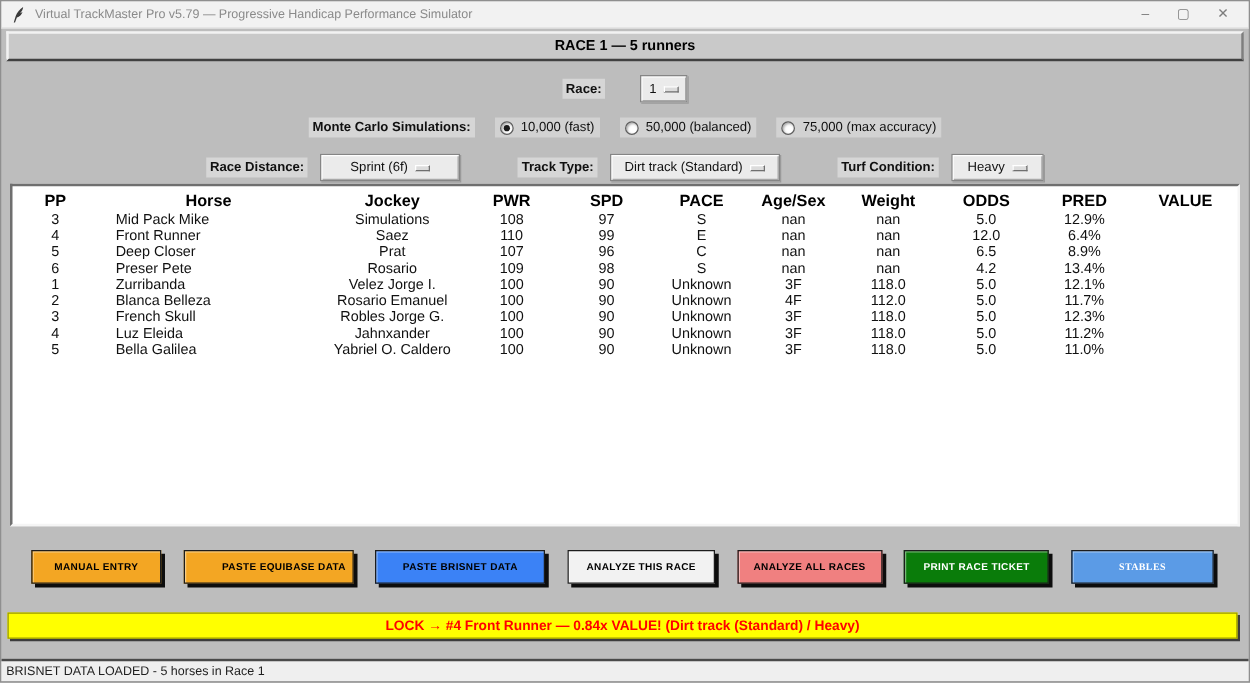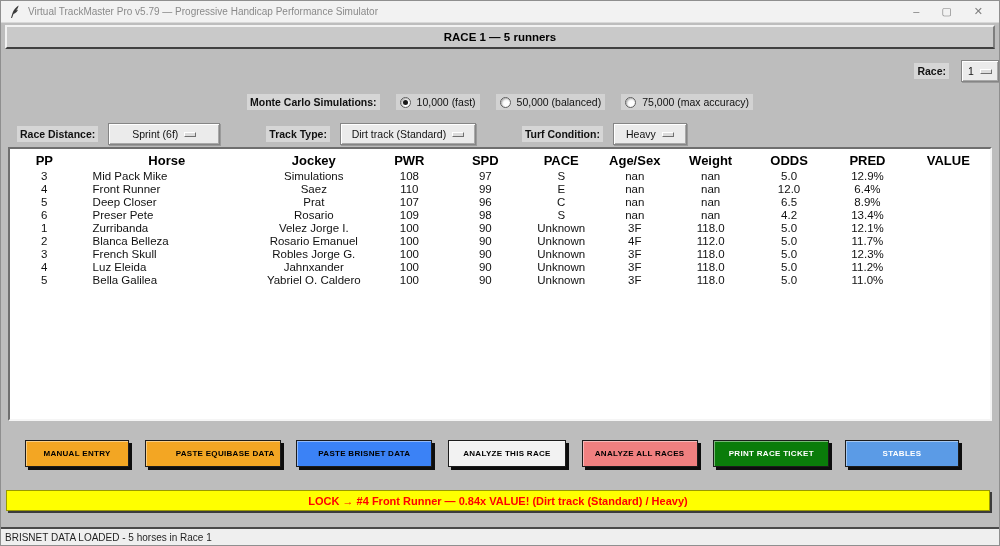--- a/index.html
+++ b/index.html
@@ -22,21 +22,21 @@
   .win-controls span{ font-size:11px; color:#7d7d7d; line-height:1; cursor:default; }
   
   .race-header{
     margin:2px 4px 0 4px; height:24px; background:#c9c9c9;
     border-top:2px solid #f2f2f2; border-left:2px solid #f2f2f2;
     border-bottom:2px solid #404040; border-right:2px solid #7e7e7e;
     display:flex; align-items:center; justify-content:center;
     font-size:11.5px; font-weight:bold; color:#000;
   }
   
-  .race-row{ margin-top:9px; display:flex; justify-content:flex-end; align-items:center; gap:12px; height:26px; }
+  .race-row{ margin-top:9px; display:flex; justify-content:center; align-items:center; gap:28px; height:26px; }
   .lbl{ font-size:10.5px; font-weight:bold; color:#111; background:#d6d6d6; padding:2px 3px; }
   .optmenu{
     background:#ebebeb; border:1px solid #858585; height:22px;
     display:flex; align-items:center; justify-content:center; gap:6px;
     font-size:10.5px; color:#111; padding:0 6px;
     box-shadow: inset 1px 1px 0 #ffffff, inset -1px -1px 0 #a8a8a8, 1px 1px 0 #9a9a9a;
     cursor:pointer;
   }
   .om-ind{ width:12px; height:5px; background:#dcdcdc;
     border-right:1px solid #6f6f6f; border-bottom:1px solid #6f6f6f;
@@ -44,39 +44,39 @@
   .race-select{ width:38px; }
   
   .mc-row{ margin-top:8px; display:flex; justify-content:center; align-items:center; gap:16px; height:20px; }
   .radio-item{ display:flex; align-items:center; gap:6px; background:#d2d2d2; padding:2px 4px; cursor:pointer; }
   .radio-dot{ width:11px; height:11px; border-radius:50%; background:#fff;
     border:1px solid #5e5e5e; box-shadow: inset 1px 1px 2px #aaa; position:relative; flex:0 0 auto; }
   .radio-item.checked .radio-dot::after{
     content:''; position:absolute; left:2px; top:2px; width:5px; height:5px; border-radius:50%; background:#1a1a1a; }
   .radio-item .radio-label{ font-size:10.5px; color:#111; }
   
-  .filters-row{ margin-top:9px; display:flex; align-items:center; gap:14px; height:26px; }
+  .filters-row{ margin-top:9px; display:flex; justify-content:center; align-items:center; gap:14px; height:26px; }
   .filter-group{ display:flex; align-items:center; gap:10px; margin:0 16px; }
   .fw1{ width:112px; } .fw2{ width:136px; } .fw3{ width:74px; }
   
   .table-wrap{
     position:absolute; left:7px; right:7px; top:146px; height:274px; background:#ffffff;
     border-top:2px solid #6f6f6f; border-left:2px solid #6f6f6f;
     border-bottom:2px solid #f5f5f5; border-right:2px solid #f5f5f5;
     overflow:hidden; padding-top:3px;
   }
   table.results{ width:100%; border-collapse:collapse; table-layout:fixed; }
   table.results th{ font-size:13px; font-weight:bold; color:#000; padding:1px 0; text-align:center; }
   table.results td{ font-size:11.5px; color:#111; padding:0; height:13px; text-align:center; white-space:nowrap; }
   table.results .col-pp{width:7%;} .col-horse{width:18%;} .col-jockey{width:12%;}
   .col-pwr{width:7.5%;} .col-spd{width:8%;} .col-pace{width:7.5%;} .col-agesex{width:7.5%;}
   .col-weight{width:8%;} .col-odds{width:8%;} .col-pred{width:8%;} .col-value{width:8.5%;}
   table.results td.cell-horse{ text-align:left; padding-left:14px; }
   
-  .buttons-row{ position:absolute; left:24px; right:40px; top:438px; height:28px;
+  .buttons-row{ position:absolute; left:24px; right:28px; top:438px; height:28px;
     display:flex; justify-content:space-between; align-items:center; }
   .action-btn{
     height:27px; border:1px solid #1c1c1c; font-family:"Liberation Sans",sans-serif;
     font-size:8px; font-weight:bold; letter-spacing:.3px; cursor:pointer;
     box-shadow: 3px 3px 0 #0d0d0d, inset 1px 1px 0 rgba(255,255,255,.45);
     display:flex; align-items:center; justify-content:center; padding:0 4px;
   }
   .bw-a{width:104px;} .bw-b{width:136px;} .bw-c{width:136px;} .bw-d{width:118px;}
   .bw-e{width:116px;} .bw-f{width:116px;} .bw-g{width:114px;}
   
@@ -312,21 +312,21 @@
   </table>
 </div>
 
 <div class="buttons-row">
   <button class="action-btn bw-a" style="background: rgb(243, 166, 35); color: rgb(0, 0, 0);">MANUAL ENTRY</button>
   <button class="action-btn bw-b" style="background: rgb(243, 166, 35); color: rgb(0, 0, 0); padding-left: 29px;">PASTE EQUIBASE DATA</button>
   <button class="action-btn bw-c" style="background: #3b82f6; color: rgb(0, 0, 0);">PASTE BRISNET DATA</button>
   <button class="action-btn bw-d" style="background: rgb(242, 242, 242); color: rgb(0, 0, 0);">ANALYZE THIS RACE</button>
   <button class="action-btn bw-e" style="background: rgb(240, 128, 128); color: rgb(0, 0, 0);">ANALYZE ALL RACES</button>
   <button class="action-btn bw-f" style="background: rgb(10, 124, 10); color: rgb(255, 255, 255);">PRINT RACE TICKET</button>
-  <button class="action-btn bw-g" style="background: rgb(91, 155, 230); color: rgb(255, 255, 255);">STABLES</button>
+  <button class="action-btn bw-g" style="background: rgb(91, 155, 230); color: rgb(255, 255, 255); font-family: Liberation Serif, serif;">STABLES</button>
 </div>
 
 <div class="lock-banner">
   <span>LOCK → #4 Front Runner — 0.84x VALUE! (Dirt track (Standard) / Heavy)</span>
 </div>
 
 <div class="status-bar">
   <span>BRISNET DATA LOADED - 5 horses in Race 1</span>
 </div>
 

